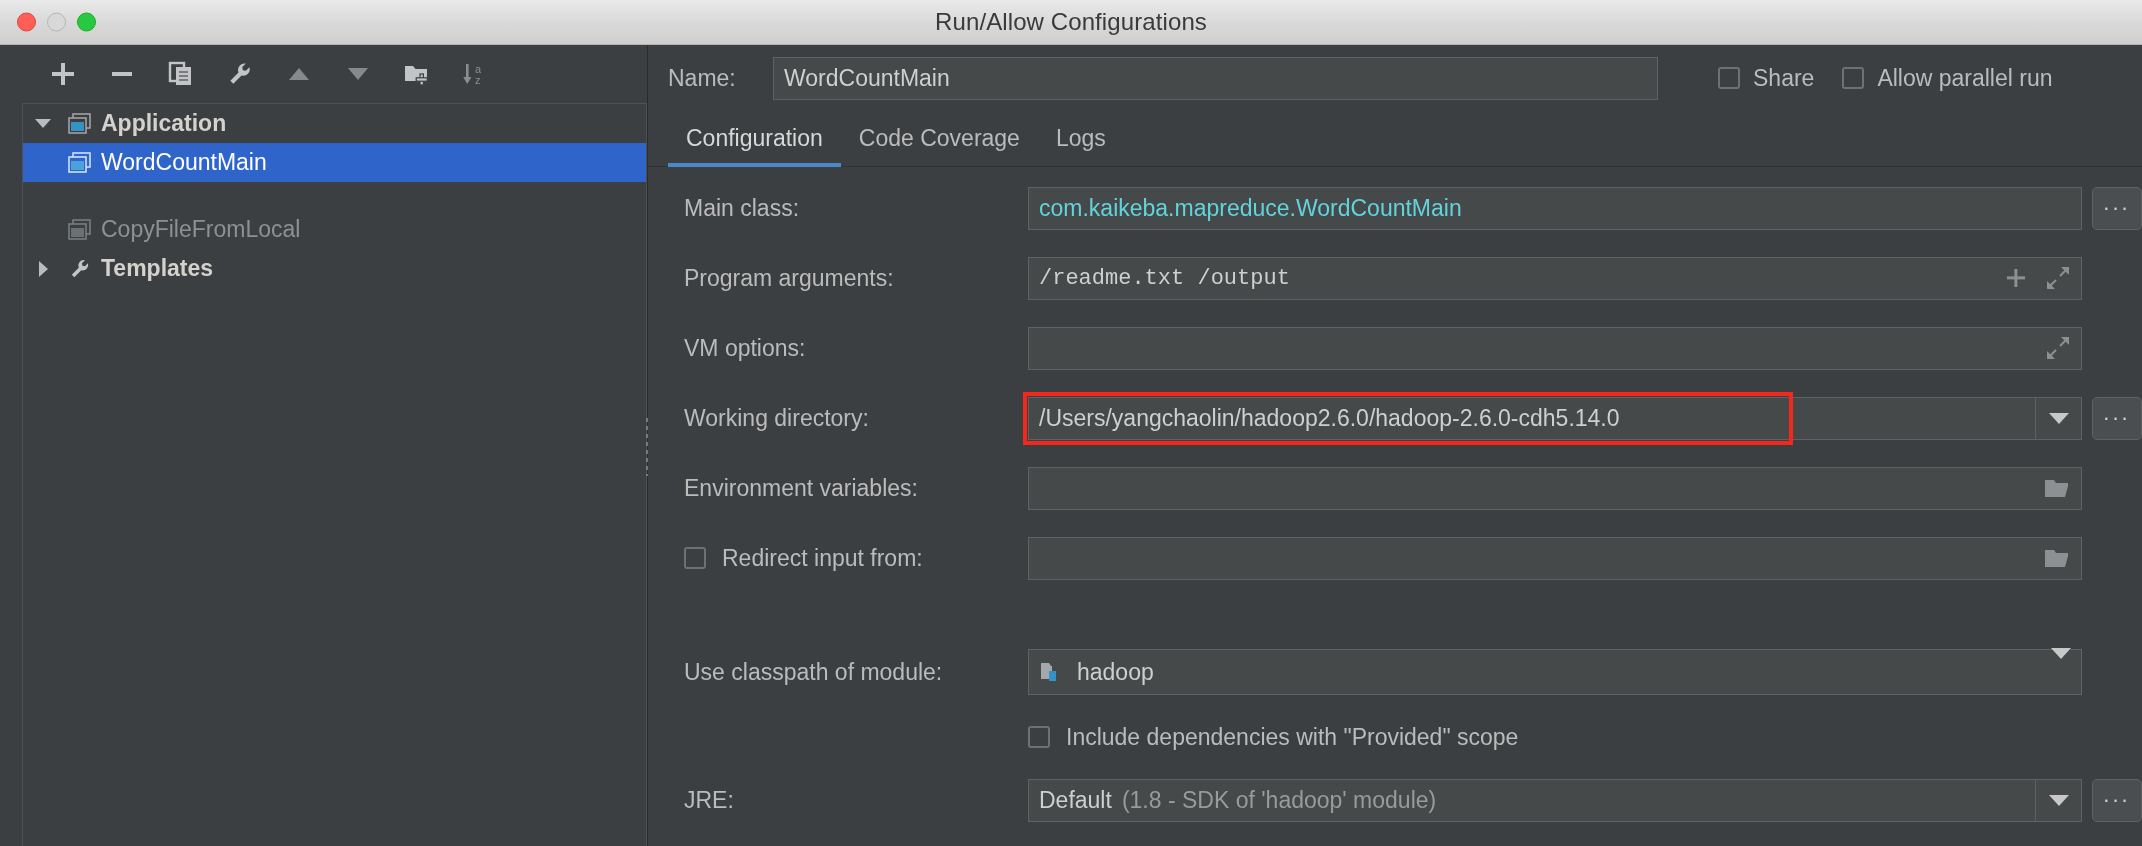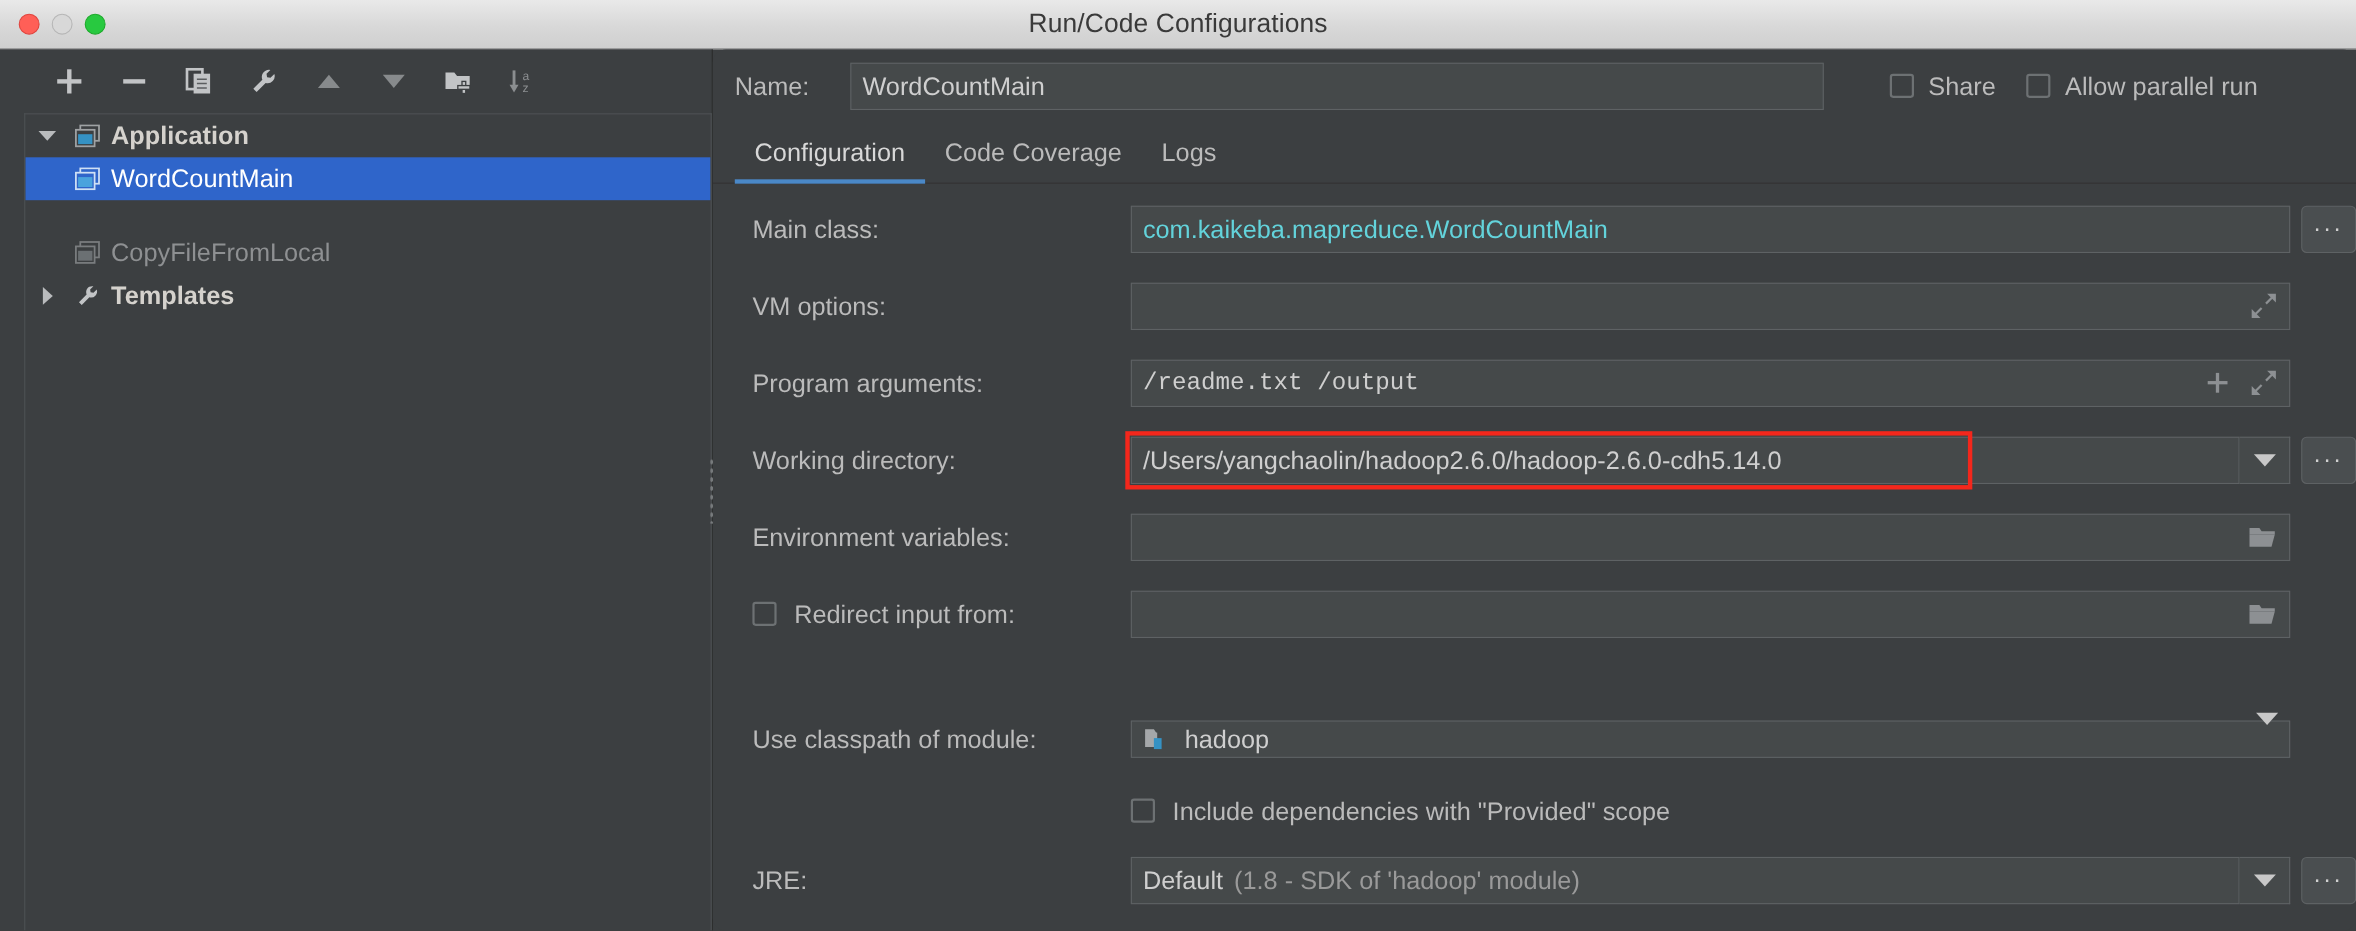--- a/index.html
+++ b/index.html
@@ -231,21 +231,21 @@
   }
 
   .chk-row {
     display: flex; align-items: center;
     padding-left: 20px;
     height: 40px; margin-bottom: 18px;
   }
   .chk-row .spacer { width: 344px; flex: 0 0 344px; }
 
   .select-field {
-    height: 34px;
+    height: 46px;
     background: #45494a; border: 1px solid #5e6264;
     display: flex; align-items: center;
     padding: 0 10px; color: #cfcfcf; font-size: 23px;
     flex: 1 1 auto; min-width: 0;
   }
   .select-caret { margin-left: auto; padding-left: 10px; }
   .mod-icon { margin-right: 12px; display: flex; }
 
   .dim { color: #9a9a9a; }
   .bright { color: #cfcfcf; }
@@ -254,21 +254,21 @@
 <body>
 
 <div id="window">
 
   <div id="titlebar">
     <div id="traffic">
       <span class="tl-dot tl-close"></span>
       <span class="tl-dot tl-min"></span>
       <span class="tl-dot tl-max"></span>
     </div>
-    <div id="window-title">Run/Code Configurations</div>
+    <div id="window-title">Run/Allow Configurations</div>
   </div>
 
   <div id="body">
 
     <div id="left-panel">
 
       <div id="left-toolbar">
         <div class="tb-btn">
           <svg width="26" height="26" viewBox="0 0 26 26">
               <rect x="11" y="2" width="4" height="22" fill="#c2c4c6"></rect>
@@ -410,37 +410,20 @@
       </div>
 
       <div id="form">
 
         <div class="frow">
           <span class="flabel">Main class:</span>
           <div class="field grow">
             <span class="ftext cyan">com.kaikeba.mapreduce.WordCountMain</span>
           </div>
           <div class="btn-ellipsis">...</div>
-        </div>
-
-        <div class="frow">
-          <span class="flabel">VM options:</span>
-          <div class="field grow" style="margin-right:60px;">
-            <span class="ftext"></span>
-            <span class="icon-in-field">
-              <svg width="26" height="26" viewBox="0 0 26 26">
-                <g stroke="#8d9093" stroke-width="2" fill="none">
-                  <line x1="23" y1="3" x2="15" y2="11"></line>
-                    <line x1="3" y1="23" x2="11" y2="15"></line>
-                </g>
-                <polygon points="24,2 24,10 16,2" fill="#8d9093"></polygon>
-                <polygon points="2,24 2,16 10,24" fill="#8d9093"></polygon>
-              </svg>
-            </span>
-          </div>
         </div>
 
         <div class="frow">
           <span class="flabel">Program arguments:</span>
           <div class="field grow" style="margin-right:60px;">
             <span class="ftext mono">/readme.txt /output</span>
             <span class="icon-in-field">
               <span>
                 <svg width="26" height="26" viewBox="0 0 26 26">
                   <rect x="11.4" y="4" width="3" height="18" fill="#8d9093"></rect>
@@ -455,20 +438,37 @@
                   </g>
                   <polygon points="24,2 24,10 16,2" fill="#8d9093"></polygon>
                   <polygon points="2,24 2,16 10,24" fill="#8d9093"></polygon>
                 </svg>
               </span>
             </span>
           </div>
         </div>
 
         <div class="frow">
+          <span class="flabel">VM options:</span>
+          <div class="field grow" style="margin-right:60px;">
+            <span class="ftext"></span>
+            <span class="icon-in-field">
+              <svg width="26" height="26" viewBox="0 0 26 26">
+                <g stroke="#8d9093" stroke-width="2" fill="none">
+                  <line x1="23" y1="3" x2="15" y2="11"></line>
+                    <line x1="3" y1="23" x2="11" y2="15"></line>
+                </g>
+                <polygon points="24,2 24,10 16,2" fill="#8d9093"></polygon>
+                <polygon points="2,24 2,16 10,24" fill="#8d9093"></polygon>
+              </svg>
+            </span>
+          </div>
+        </div>
+
+        <div class="frow">
           <span class="flabel">Working directory:</span>
           <div class="field grow">
             <span class="ftext">/Users/yangchaolin/hadoop2.6.0/hadoop-2.6.0-cdh5.14.0</span>
           </div>
           <div class="btn-dropdown">
             <span class="caret"></span>
           </div>
           <div class="btn-ellipsis">...</div>
           <div id="wd-highlight" style="left: 359px; top: -1.5px; width: 770px; height: 53px; border-color: rgb(244, 39, 28);"></div>
         </div>

